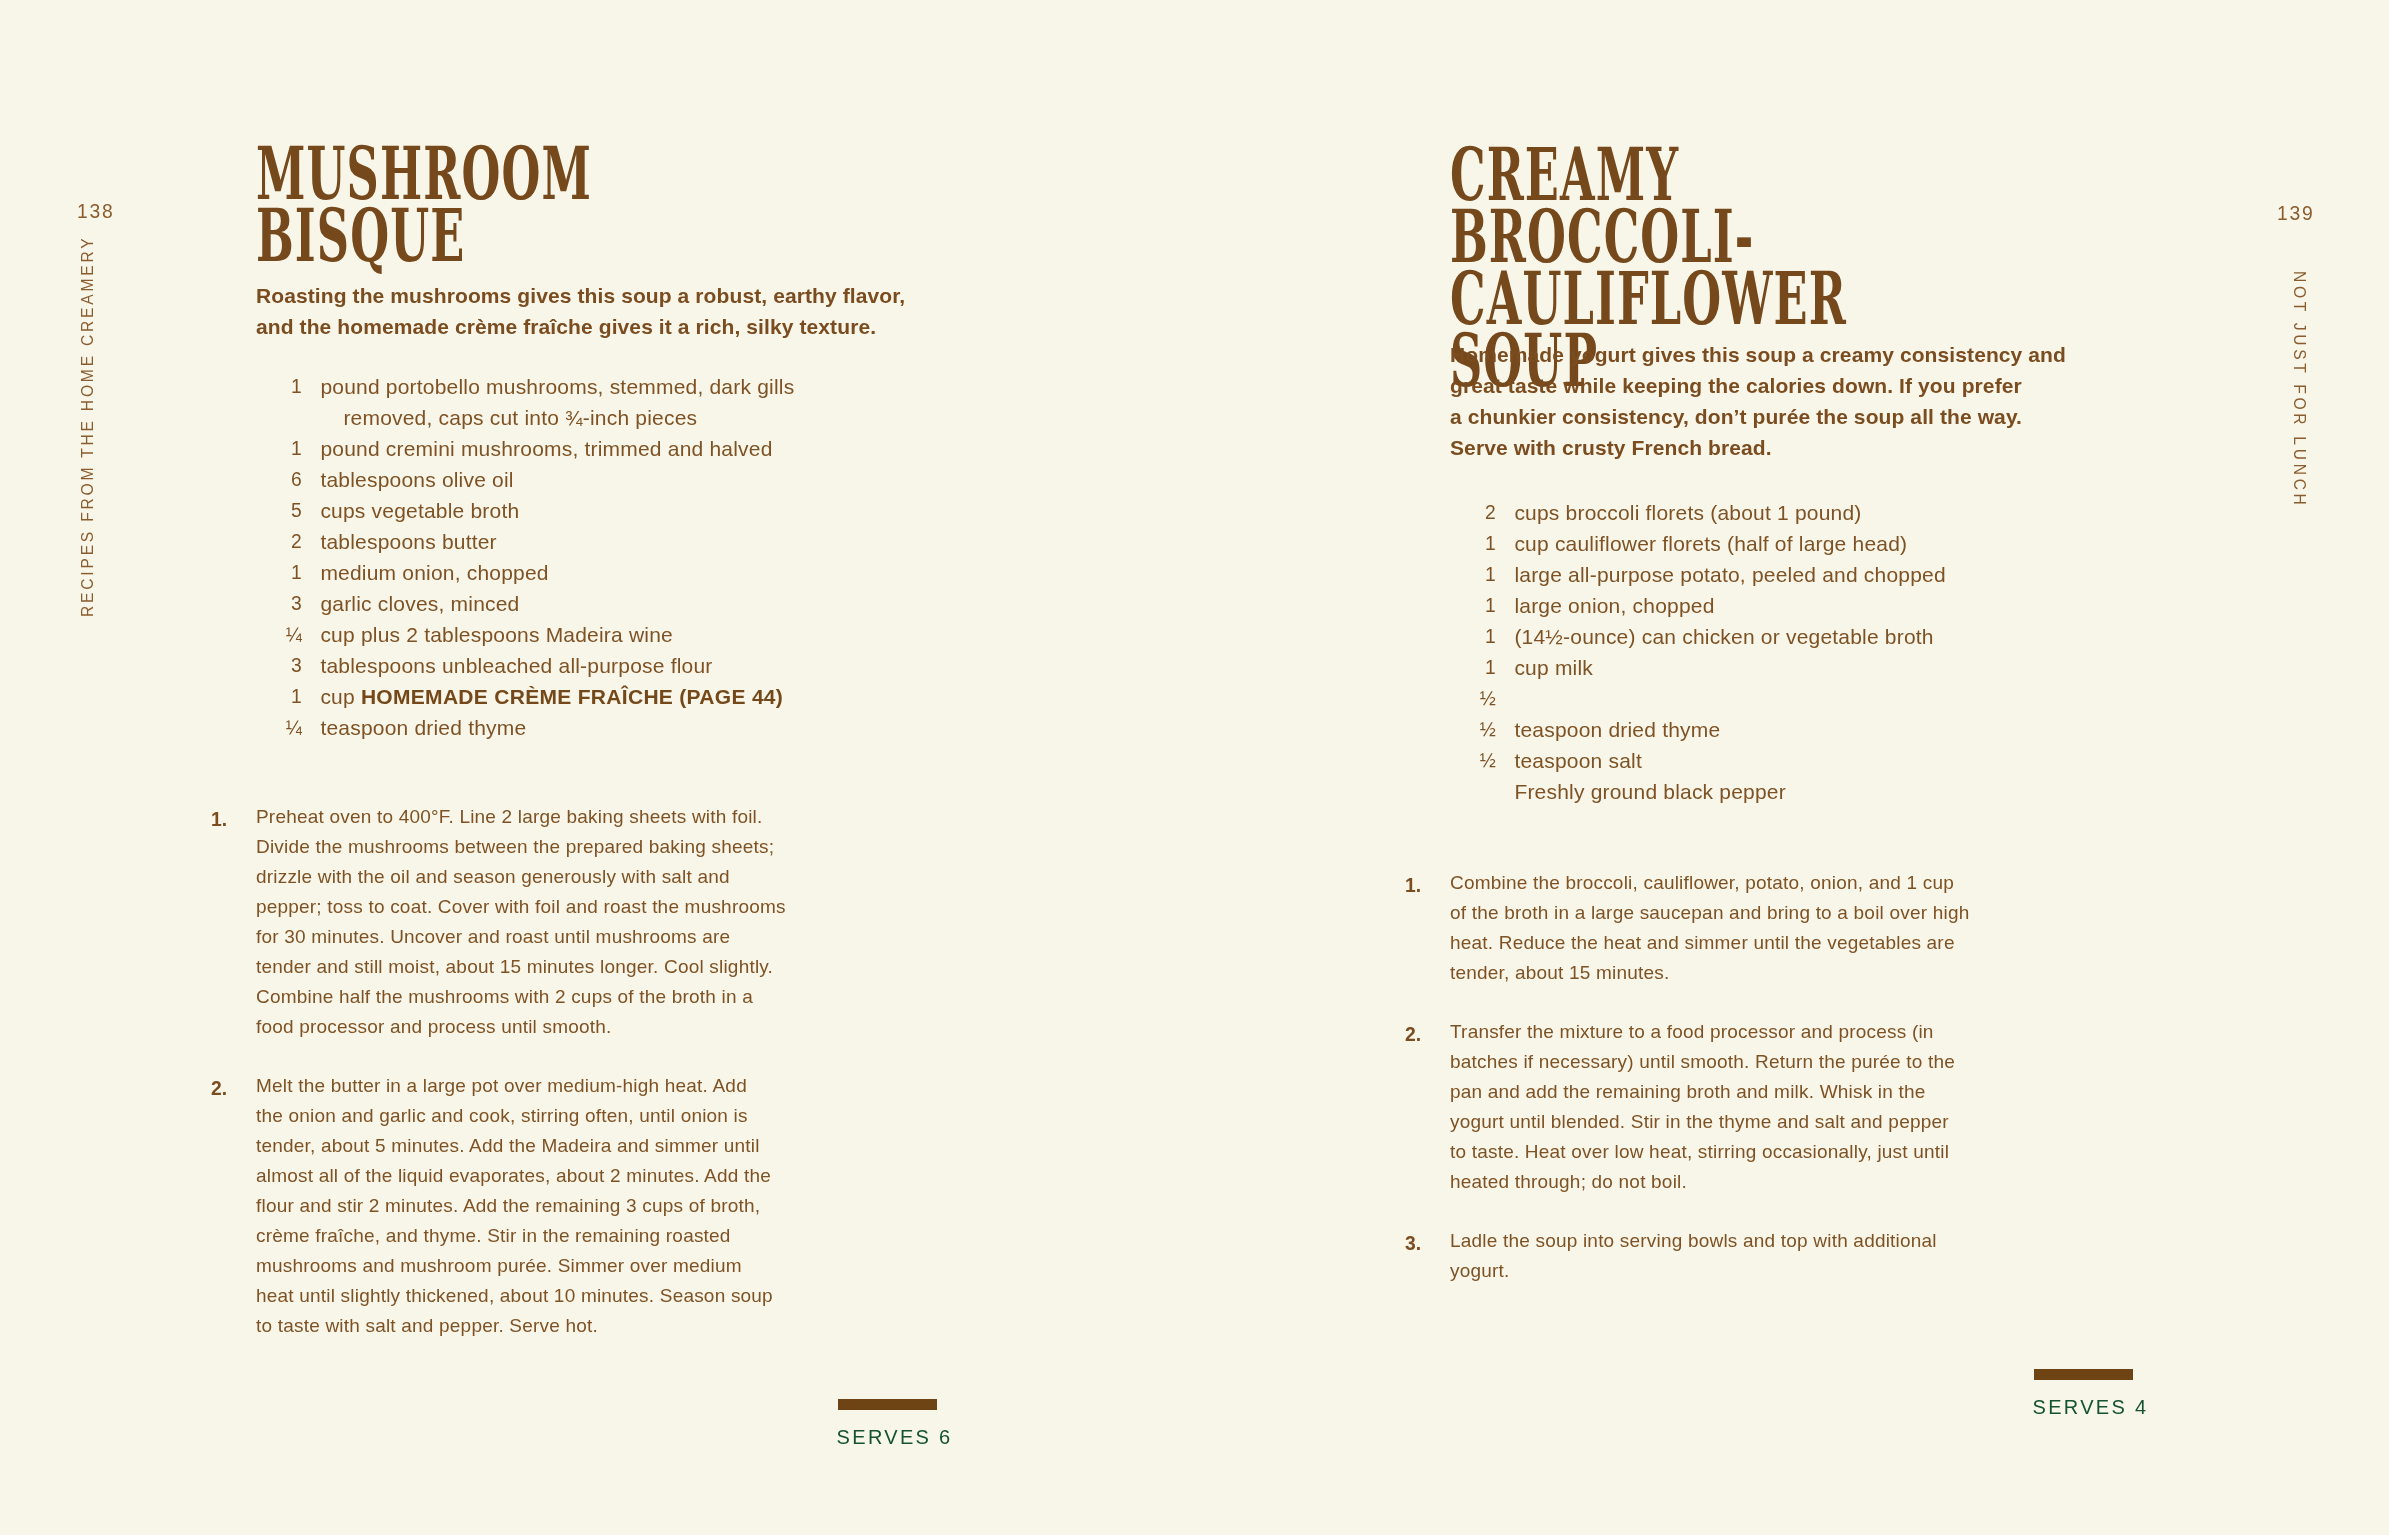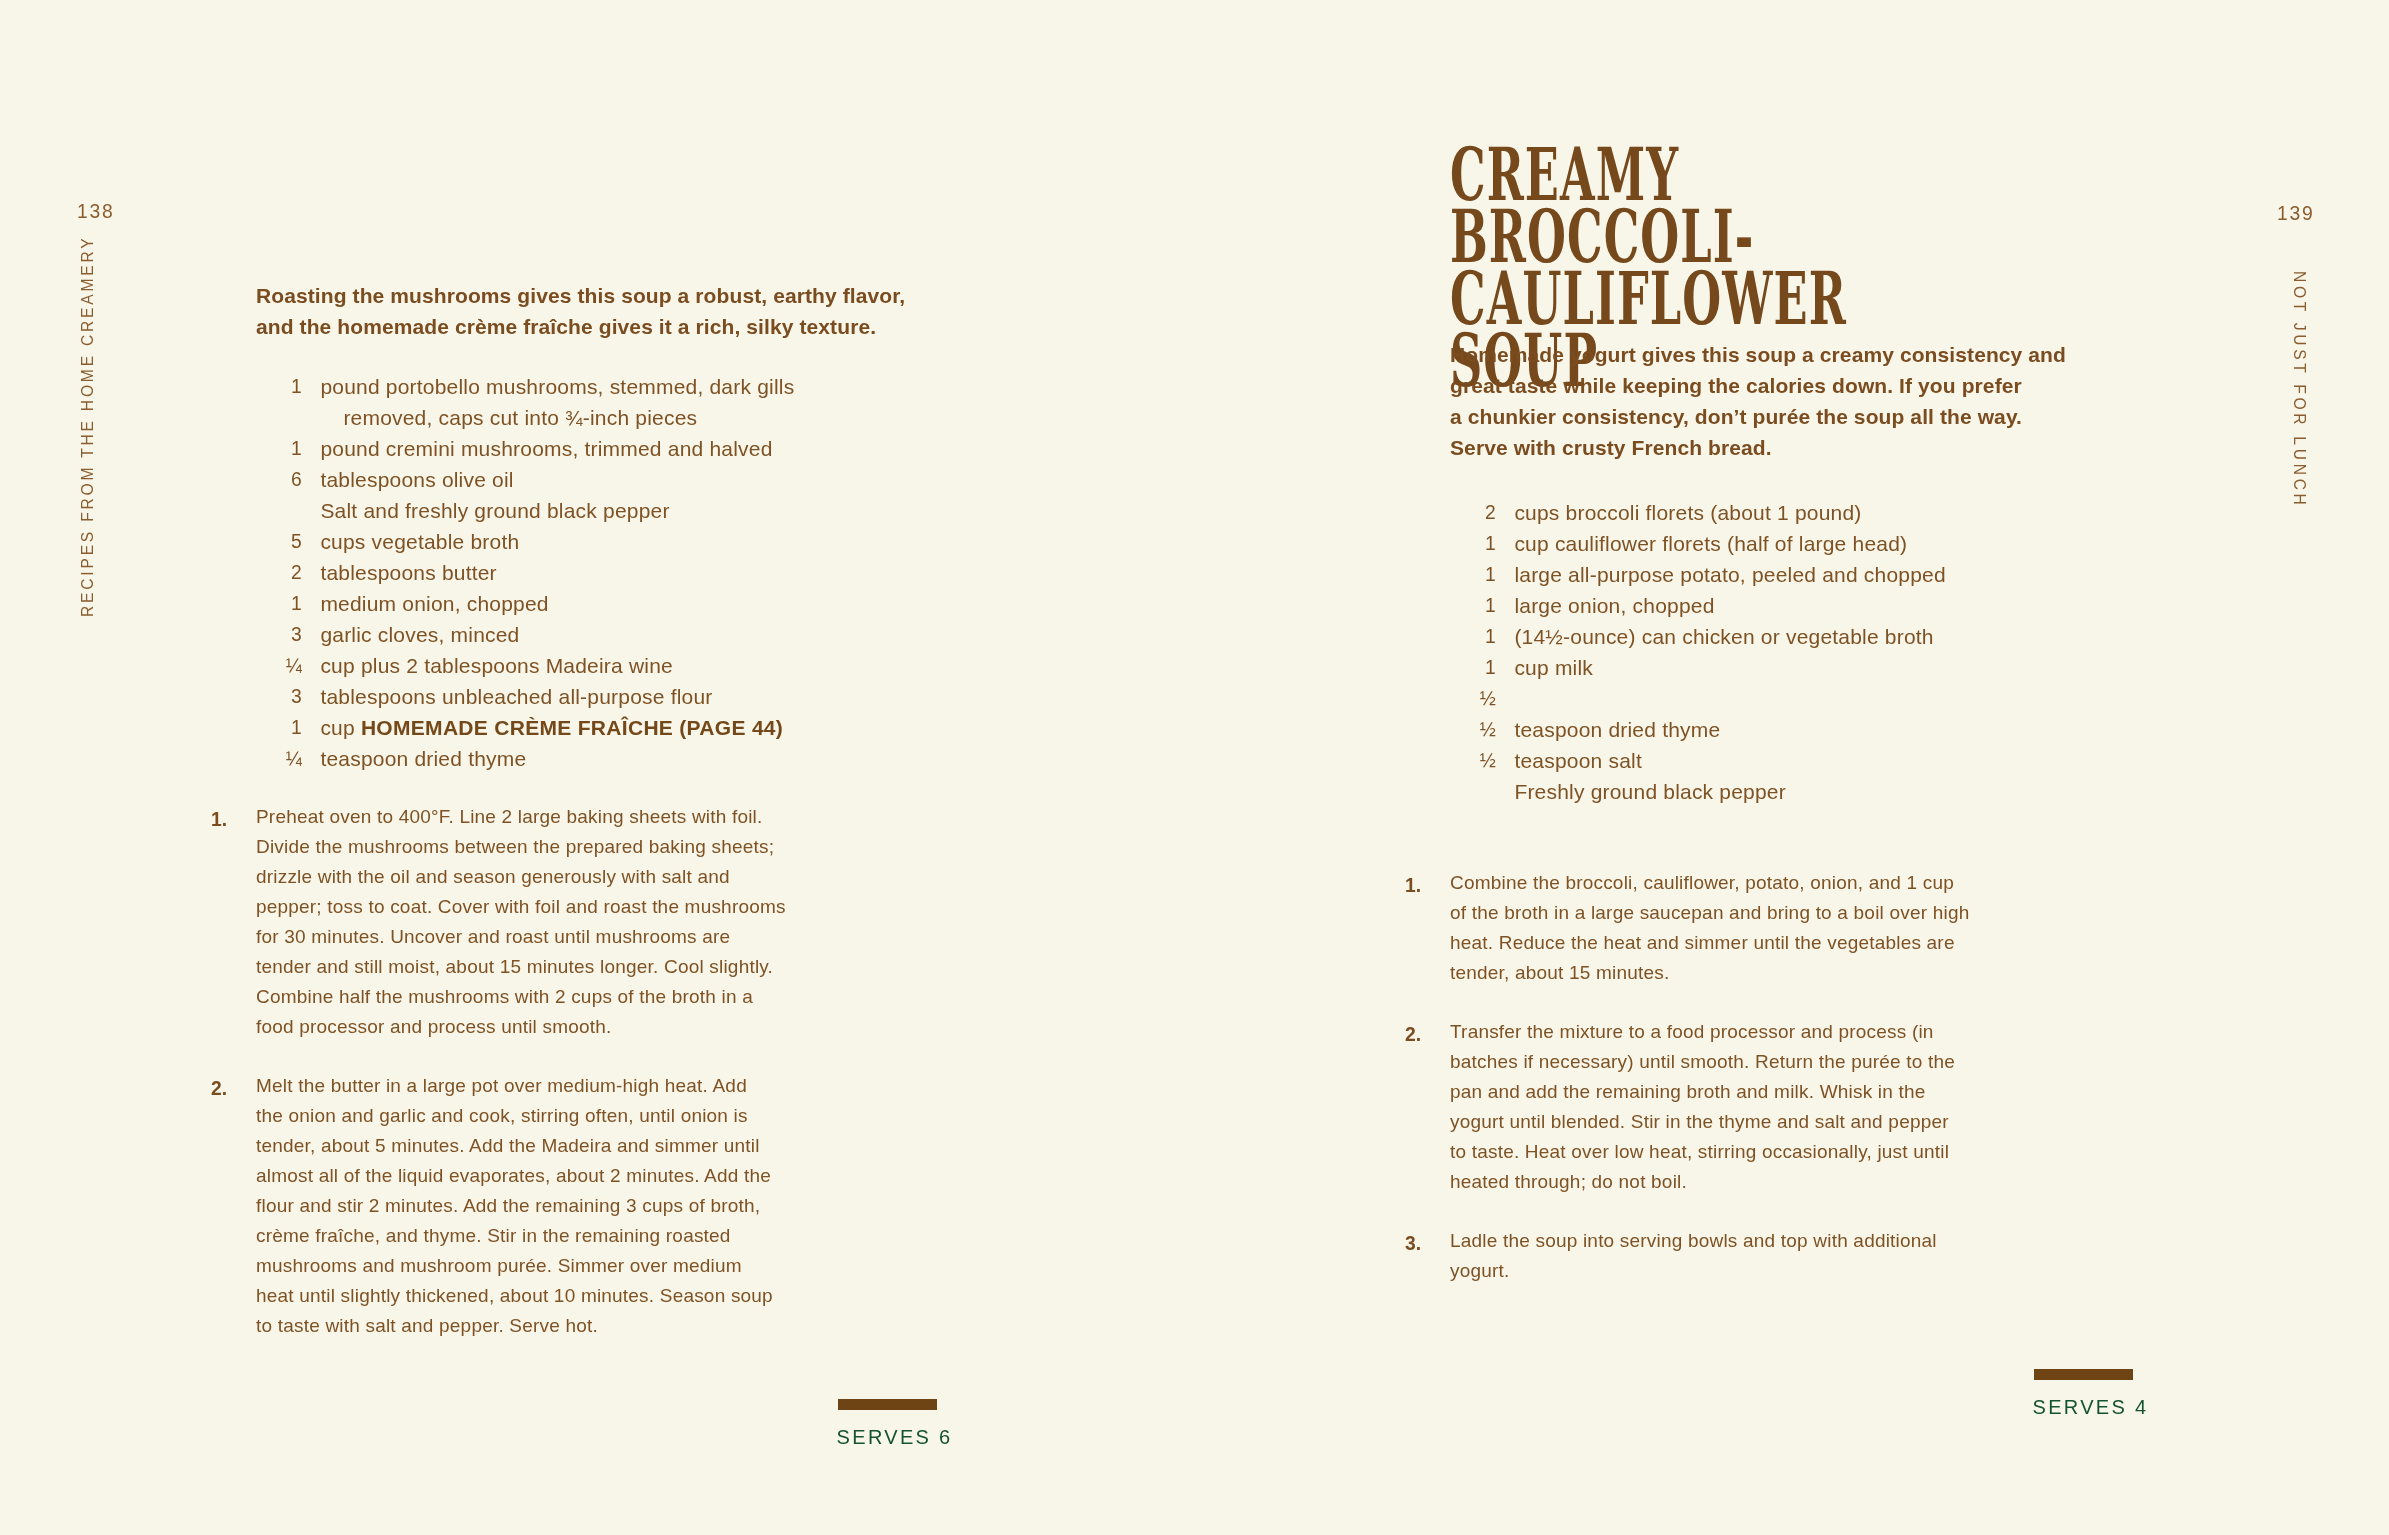--- a/index.html
+++ b/index.html
@@ -126,39 +126,36 @@
 </style>
 </head>
 <body>
 
 <div class="spread">
 
   <div class="page-num left">138</div>
   <div class="vertical-label left">RECIPES FROM THE HOME CREAMERY</div>
 
   <section class="page left">
+    <h1 class="title"><span class="title-inner">MUSHROOM BISQUE</span></h1>
     <p class="intro">Roasting the mushrooms gives this soup a robust, earthy flavor,
 and the homemade crème fraîche gives it a rich, silky texture.</p>
     <div class="ingredients">
         <div class="ing-row">
           <span class="ing-qty">1</span>
           <span class="ing-text">pound portobello mushrooms, stemmed, dark gills
 removed, caps cut into ¾-inch pieces</span>
         </div>
         <div class="ing-row">
           <span class="ing-qty">1</span>
           <span class="ing-text">pound cremini mushrooms, trimmed and halved</span>
         </div>
         <div class="ing-row">
           <span class="ing-qty">6</span>
           <span class="ing-text">tablespoons olive oil</span>
-        </div>
-        <div class="ing-row">
-          <span class="ing-qty"></span>
-          <span class="ing-text">Salt and freshly ground black pepper</span>
         </div>
         <div class="ing-row">
           <span class="ing-qty">5</span>
           <span class="ing-text">cups vegetable broth</span>
         </div>
         <div class="ing-row">
           <span class="ing-qty">2</span>
           <span class="ing-text">tablespoons butter</span>
         </div>
         <div class="ing-row">

